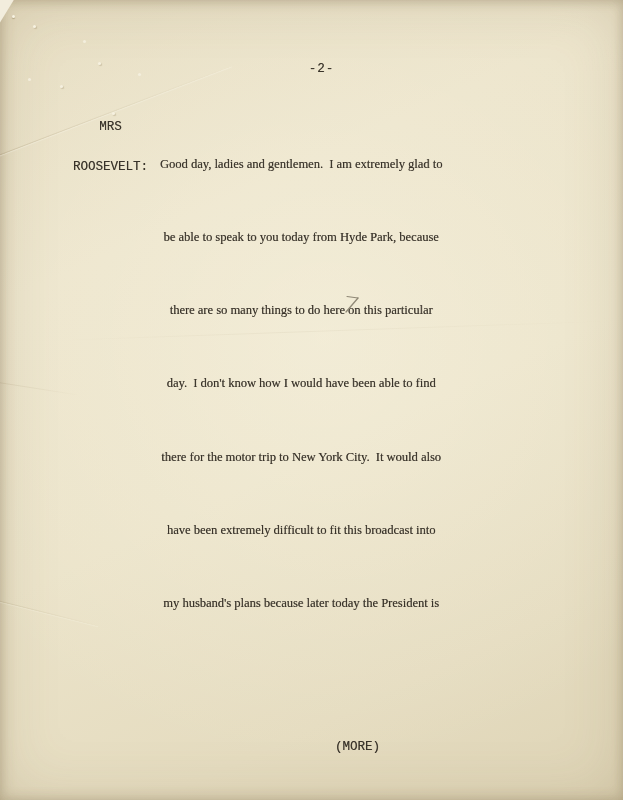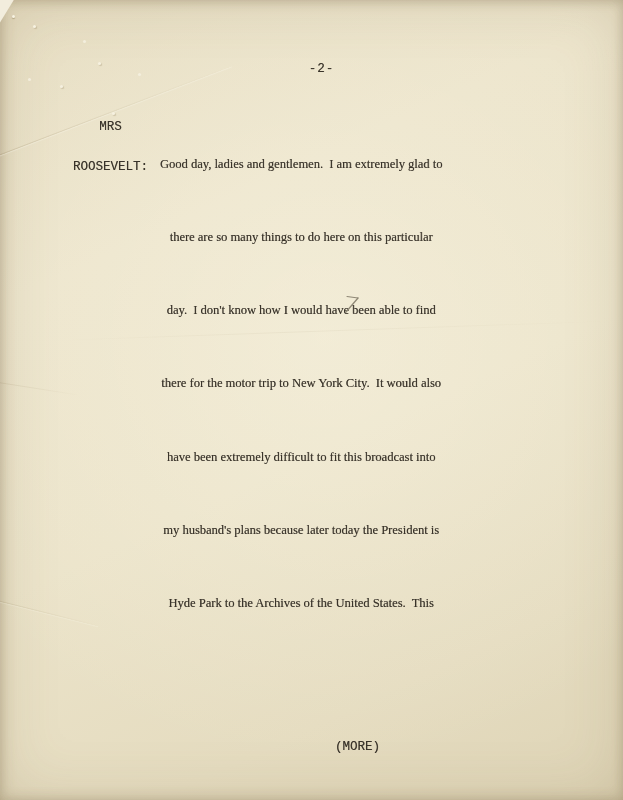--- a/index.html
+++ b/index.html
@@ -116,26 +116,26 @@
 
   <div class="typed page-number">-2-</div>
 
   <div class="typed speaker">
     <div>MRS</div>
     <div>ROOSEVELT:</div>
   </div>
 
   <div class="typed transcript">
     <div class="line">Good day, ladies and gentlemen.  I am extremely glad to</div>
+    <div class="line">be able to speak to you today from Hyde Park, because</div>
     <div class="line">there are so many things to do here on this particular</div>
     <div class="line">day.  I don't know how I would have been able to find</div>
     <div class="line">there for the motor trip to New York City.  It would also</div>
     <div class="line">have been extremely difficult to fit this broadcast into</div>
     <div class="line">my husband's plans because later today the President is</div>
-    <div class="line">Hyde Park to the Archives of the United States.  This</div>
     
     
     
     
     
     
     
     
     
     

